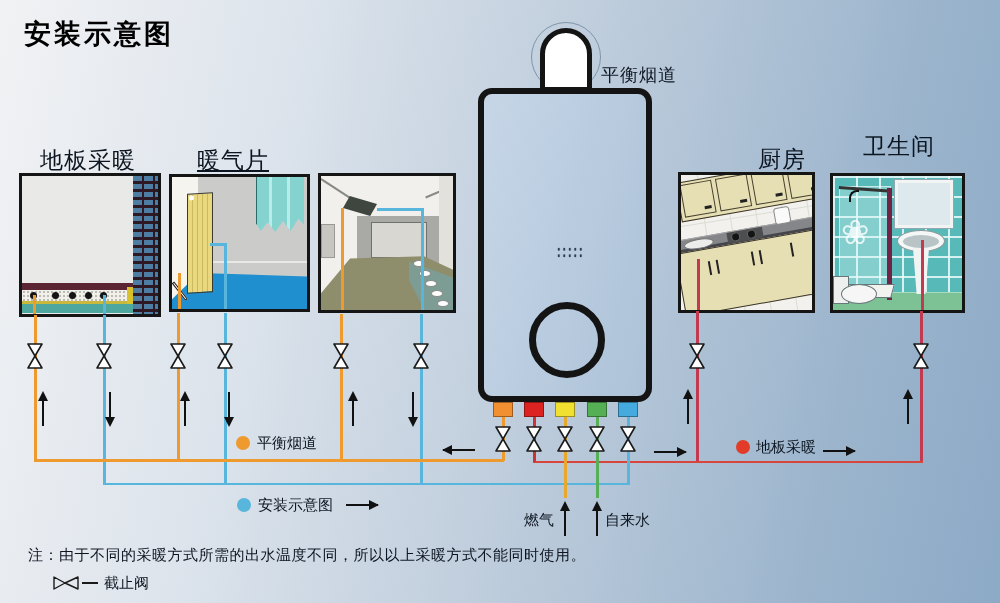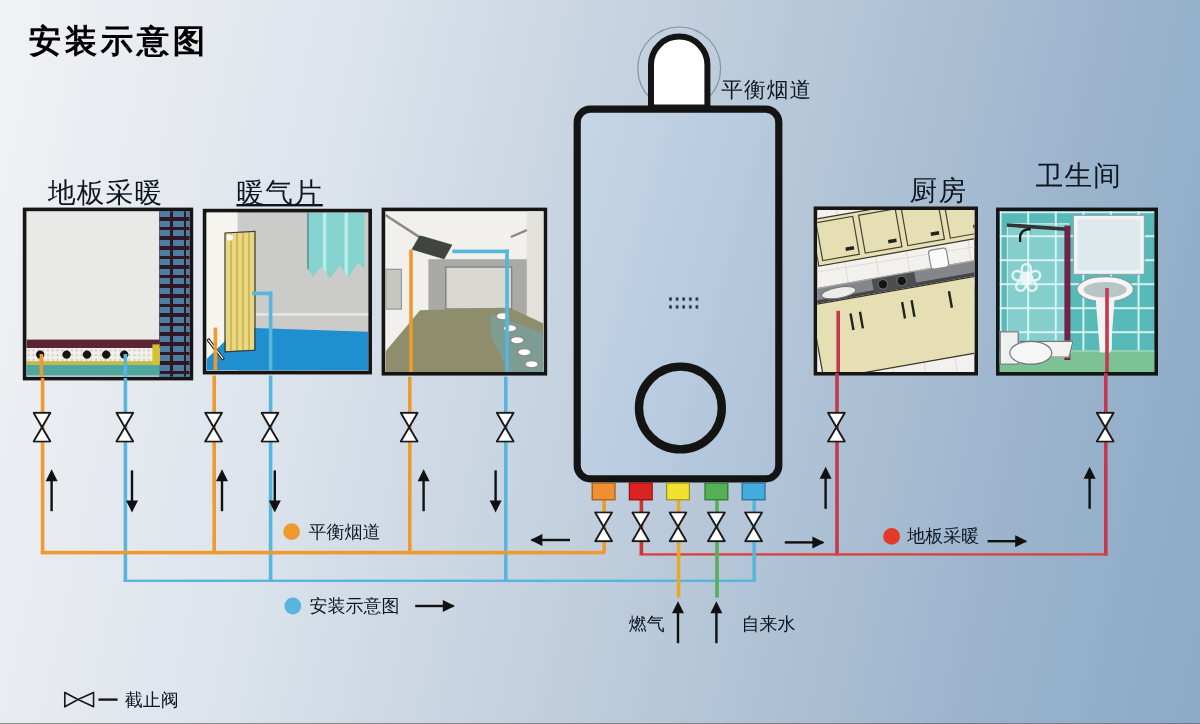--- a/index.html
+++ b/index.html
@@ -276,21 +276,22 @@
   <div class="legend-dot" style="left:237px; top:498px; background:#58b6dc;"></div>
   <div class="abs small-label" style="left:258px; top:496px;">安装示意图</div>
   <div class="arr-h arr-right" style="left:346px; top:499px;"></div>
   <div class="legend-dot" style="left:736px; top:440px; background:#e23c28;"></div>
   <div class="abs small-label" style="left:756px; top:438px;">地板采暖</div>
   <div class="arr-h arr-right" style="left:823px; top:445px;"></div>
 
   <div class="abs small-label" style="left:524px; top:511px;">燃气</div>
   <div class="arr-v arr-up" style="left:559px; top:502px;"></div>
   <div class="arr-v arr-up" style="left:591px; top:502px;"></div>
-  <div class="abs small-label" style="left:605px; top:511px;margin-left:13px;">自来水</div>
-
+  <div class="abs small-label" style="left:605px; top:511px;">自来水</div>
+
+  <div class="abs note-text" style="left:28px; top:546px;">注：由于不同的采暖方式所需的出水温度不同，所以以上采暖方式不能同时使用。</div>
   <svg class="abs" style="left:53px; top:576px;" width="26" height="14" viewBox="0 0 26 14">
     <path d="M1,1 L1,13 L12,7 Z M12,7 L25,1 L25,13 Z" fill="none" stroke="#1a1a1a" stroke-width="1.4" stroke-linejoin="round"></path>
   </svg>
   <div class="abs" style="left:82px; top:582px; width:16px; height:1.6px; background:#1a1a1a;"></div>
   <div class="abs small-label" style="left:104px; top:574px;">截止阀</div>
 
 </div>
 
 </body></html>

